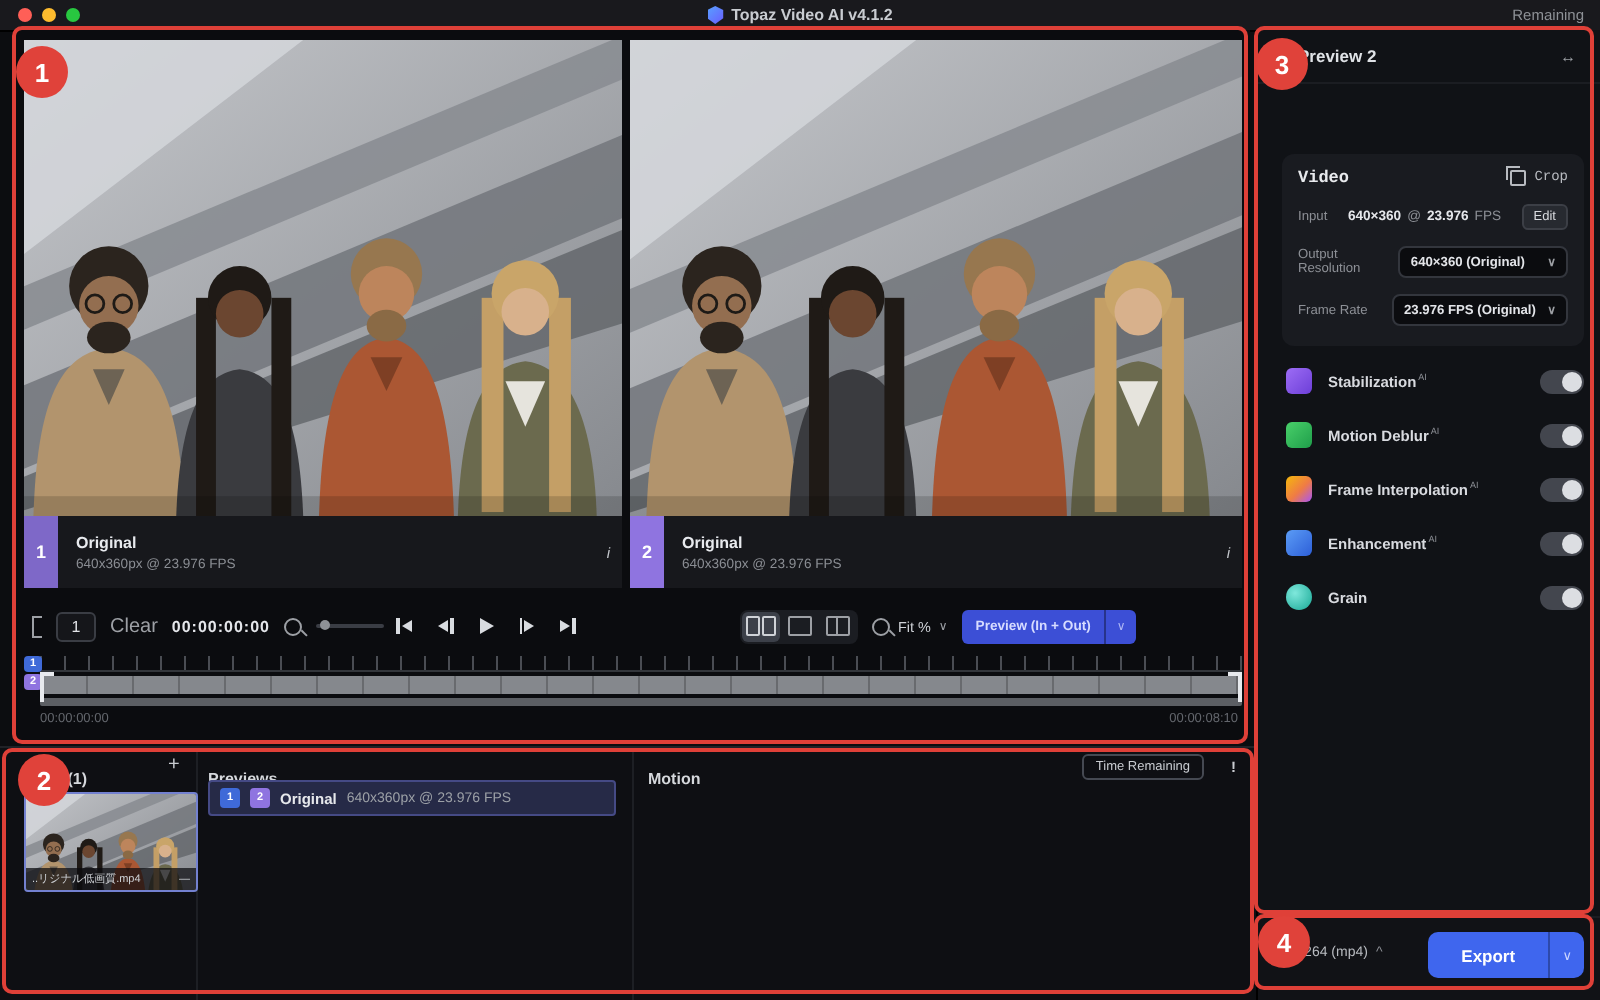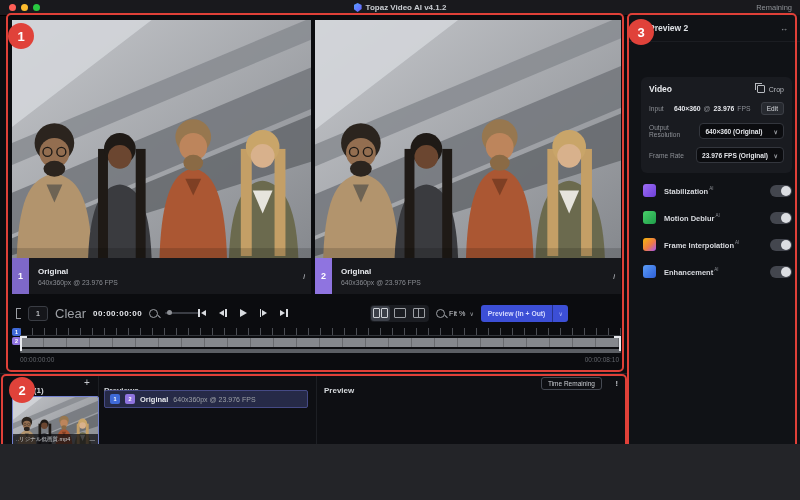--- a/index.html
+++ b/index.html
@@ -1,16 +1,16 @@
 <!DOCTYPE html>
 <html><head>
 <meta charset="utf-8">
 <style>
   html,body{margin:0;padding:0;background:#232428;}
-  .app{position:relative;width:800px;height:444px;background:#0c0d10;overflow:hidden;
+  .app{position:relative;width:800px;height:500px;background:#0c0d10;overflow:hidden;
        font-family:"Liberation Sans",sans-serif;color:#d5d8dc;-webkit-font-smoothing:antialiased;}
   .abs{position:absolute;}
 
   
   .titlebar{position:absolute;left:0;top:0;right:0;height:15px;background:#19191d;border-bottom:1px solid #000;}
   .tl-dot{position:absolute;top:4px;width:7px;height:7px;border-radius:50%;}
   .tl-title{position:absolute;left:0;right:0;top:0;height:15px;display:flex;align-items:center;justify-content:center;gap:4px;
             font-size:8px;font-weight:bold;color:#c9ccd1;}
   .logo{width:8px;height:9px;background:linear-gradient(135deg,#58a0ff,#6a5bff);
         clip-path:polygon(50% 0,100% 22%,100% 68%,50% 100%,0 68%,0 22%);}
@@ -32,21 +32,21 @@
   .ib-meta{font-size:6.8px;color:#8a8d93;}
   .ib-info{display:flex;align-items:center;padding-right:6px;font-size:7.5px;color:#c5c8cd;font-style:italic;}
 
   
   .toolbar{position:absolute;left:0;top:285px;width:617px;height:26px;display:flex;align-items:center;}
   .grp{display:flex;align-items:center;}
   .grp-trim{position:absolute;left:8px;gap:7px;}
   .bracket{width:4px;height:9px;border-left:1.5px solid #9da0a5;border-top:1.5px solid #9da0a5;border-bottom:1.5px solid #9da0a5;}
   .frame-box{min-width:14px;height:13px;border:1px solid #3a3d44;border-radius:3px;display:flex;align-items:center;justify-content:center;
              font-size:8px;color:#e2e4e8;padding:0 2px;background:#15161a;}
-  .clear{font-size:13px;color:#9da0a5;}
+  .clear{font-size:10px;color:#9da0a5;}
   .tc{font-size:8px;font-weight:bold;color:#e4e6ea;letter-spacing:.5px;}
   .mag{width:7px;height:7px;border:1.2px solid #9da0a5;border-radius:50%;position:relative;}
   .mag::after{content:"";position:absolute;width:4px;height:1.2px;background:#9da0a5;transform:rotate(45deg);right:-3.5px;bottom:-1px;}
   .zoom-slider{width:34px;height:2px;background:#3a3d44;border-radius:1px;position:relative;}
   .zoom-slider::before{content:"";position:absolute;left:2px;top:-2px;width:5px;height:5px;border-radius:50%;background:#8e9196;}
 
   .grp-transport{position:absolute;left:190px;gap:13px;}
   .t-ic{display:flex;align-items:center;gap:1px;cursor:pointer;}
   .tri{width:0;height:0;border-top:3.5px solid transparent;border-bottom:3.5px solid transparent;}
   .tri.r{border-left:5.5px solid #d9dce0;}
@@ -109,21 +109,21 @@
            padding:0 12px 0 20px;font-size:8.5px;font-weight:bold;color:#dfe2e6;border-bottom:1px solid #1b1d22;}
   .sb-collapse{font-size:8px;color:#9ca0a5;}
   .preset-row{position:absolute;left:20px;right:8px;top:34px;height:18px;display:flex;align-items:center;}
   .preset-lbl{font-size:8px;color:#c5c8cd;flex:1;}
   .dd{display:flex;align-items:center;justify-content:space-between;background:#0b0c0f;border:1px solid #33363d;border-radius:4px;
       padding:0 5px;font-size:7px;font-weight:bold;color:#e3e5e9;height:16px;box-sizing:border-box;}
   .dd .chev{margin-left:4px;}
   .more-btn{width:20px;height:16px;margin-left:5px;border:1px solid #33363d;border-radius:4px;background:#0b0c0f;
             display:flex;align-items:center;justify-content:center;font-size:7px;color:#c5c8cd;letter-spacing:1px;box-sizing:border-box;}
   .vcard{position:absolute;left:12px;right:8px;top:62px;height:96px;background:#191b20;border-radius:6px;padding:7px 8px;box-sizing:border-box;}
-  .vc-head{display:flex;align-items:center;justify-content:space-between;}
+  .vc-head{display:flex;align-items:center;justify-content:space-between;font-family:Liberation Mono, monospace;}
   .vc-title{font-size:8.5px;font-weight:bold;color:#e8eaed;}
   .crop-wrap{display:flex;align-items:center;gap:4px;font-size:7px;color:#b8bbc0;}
   .crop-ic{width:6px;height:6px;border:1px solid #b8bbc0;border-radius:1px;position:relative;}
   .crop-ic::after{content:"";position:absolute;left:-3px;top:-3px;width:6px;height:6px;border-left:1px solid #b8bbc0;border-top:1px solid #b8bbc0;}
   .vc-row{display:flex;align-items:center;justify-content:space-between;margin-top:8px;}
   .vc-lbl{font-size:6.6px;color:#8d9096;}
   .in-val{font-size:6.8px;color:#8d9096;display:flex;gap:3px;align-items:center;}
   .in-val b{color:#e6e8ec;}
   .btn-edit{background:#272a30;border:1px solid #3c3f46;border-radius:3px;font-size:6.5px;padding:2px 5px;color:#d9dbdf;font-family:inherit;}
   .dd-sm{width:88px;font-size:6.6px;}
@@ -337,21 +337,21 @@
     <div class="abs" style="left:98px;top:0;width:218px;height:100%">
       <div class="prow">
         <span class="sq sq1">1</span>
         <span class="sq sq2">2</span>
         <span class="nm">Original</span>
         <span class="mt">640x360px @ 23.976 FPS</span>
       </div>
     </div>
 
     <div class="abs" style="left:324px;top:5px">
-      <span class="sec-h">Preview</span>
+      <span class="sec-h">Motion</span>
     </div>
     <button class="btn-time abs" style="right:26px;top:3px">Time Remaining</button>
     <span class="excl abs" style="right:10px;top:5px">!</span>
   </div>
 
   <div class="sidebar">
     <div class="sb-head">
       <span>Preview 2</span>
       <span class="sb-collapse">↔</span>
     </div>
@@ -405,20 +405,25 @@
       <div class="frow">
         <span class="fic f2"></span>
         <span class="flbl"><span>Frame Interpolation</span><sup>AI</sup></span>
         <span class="tgl"></span>
       </div>
       <div class="frow">
         <span class="fic f3"></span>
         <span class="flbl"><span>Enhancement</span><sup>AI</sup></span>
         <span class="tgl"></span>
       </div>
+      <div class="frow">
+        <span class="fic f4"></span>
+        <span class="flbl"><span>Grain</span><sup></sup></span>
+        <span class="tgl"></span>
+      </div>
     </div>
   </div>
 
   <div class="exportbar">
     <div class="fmt">
       <span>H264 (mp4)</span>
       <span class="up">^</span>
     </div>
     <div class="btn-export">
       <span class="lbl">Export</span>

